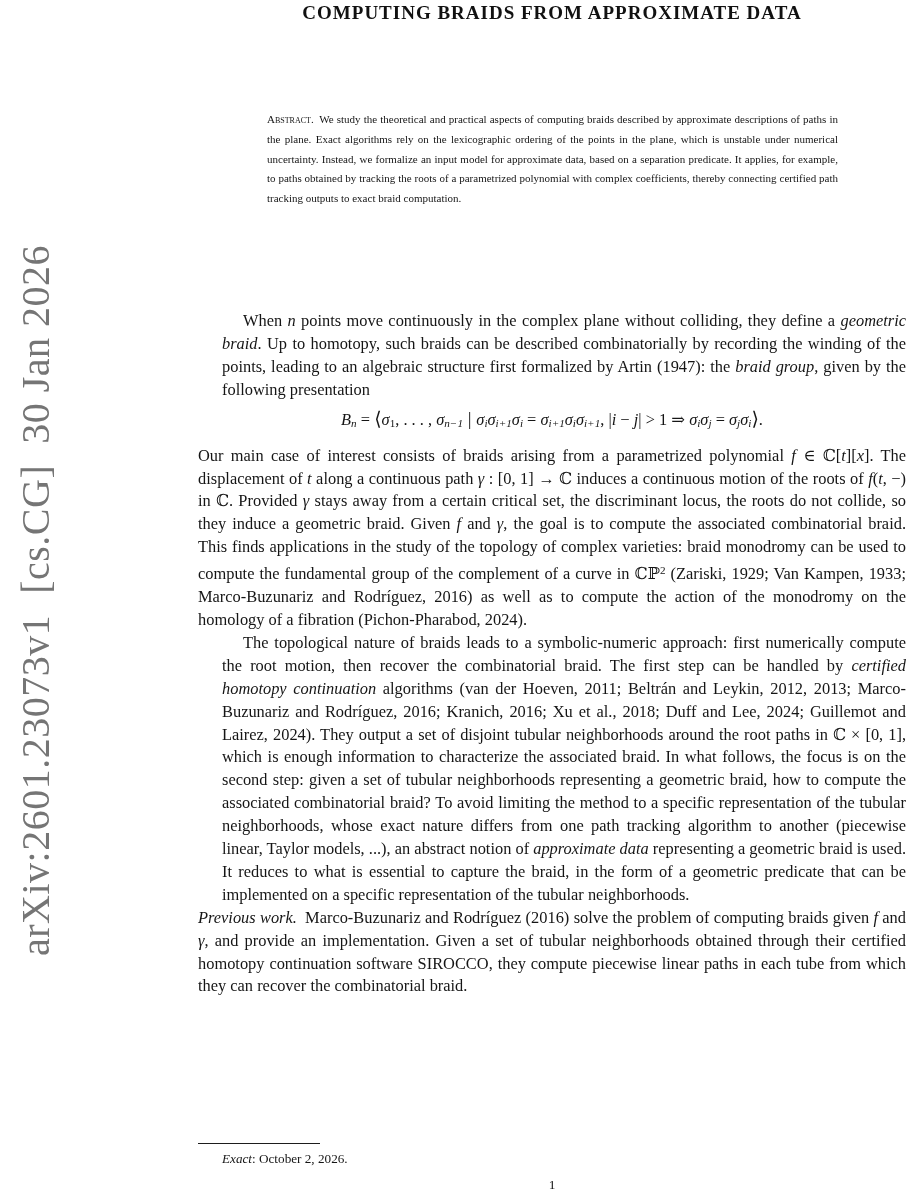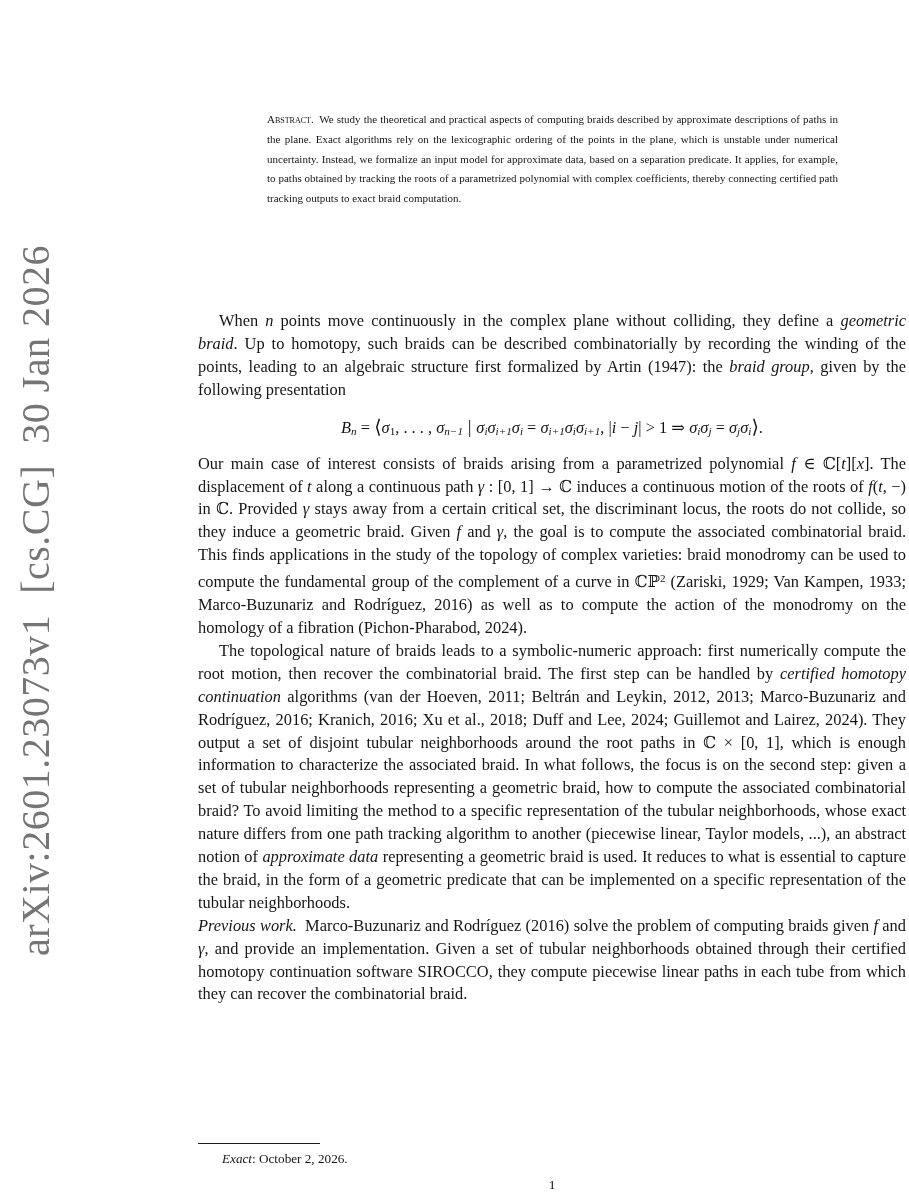--- a/index.html
+++ b/index.html
@@ -25,23 +25,23 @@
   }
   
   .main{
     position:absolute;top:310px;left:198px;width:708px;
     font-size:16.4px;line-height:22.9px;
   }
   .section-heading{
     text-align:center;font-size:16.2px;letter-spacing:1.2px;margin:0 0 15px 0;
   }
   .main p{margin:0;text-align:justify;}
-  .main p.indent{text-indent:21px;}
+  .main p.indent{text-indent:21px;margin-left:24px;}
   .equation{
-    text-align:center;text-align-last:center;margin:12px 0 9px 0;line-height:26px;
+    text-align:center;text-align-last:center;margin:4px 0 9px 0;line-height:26px;
   }
   .prev-work{margin-top:11px;}
   
   .footnote{position:absolute;left:198px;top:1143px;font-size:13.2px;}
   .footnote-rule{width:122px;border:none;border-top:1.5px solid #1d1d1d;margin:0 0 7px 0;}
   .date-line{padding-left:24px;}
   .page-number{
     position:absolute;top:1177px;left:198px;width:708px;text-align:center;font-size:13.5px;
   }
   
@@ -53,20 +53,21 @@
   .st-big{font-size:116%;}
 </style>
 </head>
 <body>
 
 <div class="page">
 
   <div class="stamp">arXiv:2601.23073v1  [cs.CG]  30 Jan 2026</div>
 
   <div class="header">
+    <div class="title">COMPUTING BRAIDS FROM APPROXIMATE DATA</div>
   </div>
 
   <div class="abstract"><span class="st-sc">Abstract</span><span>. We study the theoretical and practical aspects of computing braids described by approximate descriptions of paths in the plane. Exact algorithms rely on the lexicographic ordering of the points in the plane, which is unstable under numerical uncertainty. Instead, we formalize an input model for approximate data, based on a separation predicate. It applies, for example, to paths obtained by tracking the roots of a parametrized polynomial with complex coefficients, thereby connecting certified path tracking outputs to exact braid computation.</span></div>
 
   <div class="main">
     <p class="indent"><span>When </span><span class="st-i">n</span><span> points move continuously in the complex plane without colliding, they define a </span><span class="st-i">geometric braid</span><span>. Up to homotopy, such braids can be described combinatorially by recording the winding of the points, leading to an algebraic structure first formalized by Artin (1947): the </span><span class="st-i">braid group</span><span>, given by the following presentation</span></p>
     <div class="equation"><span class="st-i">B</span><span class="st-isub">n</span><span> = </span><span class="st-big">⟨</span><span class="st-i">σ</span><span class="st-sub">1</span><span>, . . . , </span><span class="st-i">σ</span><span class="st-isub">n−1</span><span class="st-big"> | </span><span class="st-i">σ</span><span class="st-isub">i</span><span class="st-i">σ</span><span class="st-isub">i+1</span><span class="st-i">σ</span><span class="st-isub">i</span><span> = </span><span class="st-i">σ</span><span class="st-isub">i+1</span><span class="st-i">σ</span><span class="st-isub">i</span><span class="st-i">σ</span><span class="st-isub">i+1</span><span>, |</span><span class="st-i">i</span><span> − </span><span class="st-i">j</span><span>| &gt; 1 ⇒ </span><span class="st-i">σ</span><span class="st-isub">i</span><span class="st-i">σ</span><span class="st-isub">j</span><span> = </span><span class="st-i">σ</span><span class="st-isub">j</span><span class="st-i">σ</span><span class="st-isub">i</span><span class="st-big">⟩</span><span>.</span></div>
     <p><span>Our main case of interest consists of braids arising from a parametrized polynomial </span><span class="st-i">f</span><span> ∈ ℂ[</span><span class="st-i">t</span><span>][</span><span class="st-i">x</span><span>]. The displacement of </span><span class="st-i">t</span><span> along a continuous path </span><span class="st-i">γ</span><span> : [0, 1] → ℂ induces a continuous motion of the roots of </span><span class="st-i">f</span><span>(</span><span class="st-i">t</span><span>, −) in ℂ. Provided </span><span class="st-i">γ</span><span> stays away from a certain critical set, the discriminant locus, the roots do not collide, so they induce a geometric braid. Given </span><span class="st-i">f</span><span> and </span><span class="st-i">γ</span><span>, the goal is to compute the associated combinatorial braid. This finds applications in the study of the topology of complex varieties: braid monodromy can be used to compute the fundamental group of the complement of a curve in ℂℙ</span><span class="st-sup">2</span><span> (Zariski, 1929; Van Kampen, 1933; Marco-Buzunariz and Rodríguez, 2016) as well as to compute the action of the monodromy on the homology of a fibration (Pichon-Pharabod, 2024).</span></p>
     <p class="indent"><span>The topological nature of braids leads to a symbolic-numeric approach: first numerically compute the root motion, then recover the combinatorial braid. The first step can be handled by </span><span class="st-i">certified homotopy continuation</span><span> algorithms (van der Hoeven, 2011; Beltrán and Leykin, 2012, 2013; Marco-Buzunariz and Rodríguez, 2016; Kranich, 2016; Xu et al., 2018; Duff and Lee, 2024; Guillemot and Lairez, 2024). They output a set of disjoint tubular neighborhoods around the root paths in ℂ × [0, 1], which is enough information to characterize the associated braid. In what follows, the focus is on the second step: given a set of tubular neighborhoods representing a geometric braid, how to compute the associated combinatorial braid? To avoid limiting the method to a specific representation of the tubular neighborhoods, whose exact nature differs from one path tracking algorithm to another (piecewise linear, Taylor models, ...), an abstract notion of </span><span class="st-i">approximate data</span><span> representing a geometric braid is used. It reduces to what is essential to capture the braid, in the form of a geometric predicate that can be implemented on a specific representation of the tubular neighborhoods.</span></p>
     <p class="prev-work"><span class="st-i">Previous work.</span><span> Marco-Buzunariz and Rodríguez (2016) solve the problem of computing braids given </span><span class="st-i">f</span><span> and </span><span class="st-i">γ</span><span>, and provide an implementation. Given a set of tubular neighborhoods obtained through their certified homotopy continuation software SIROCCO, they compute piecewise linear paths in each tube from which they can recover the combinatorial braid.</span></p>

